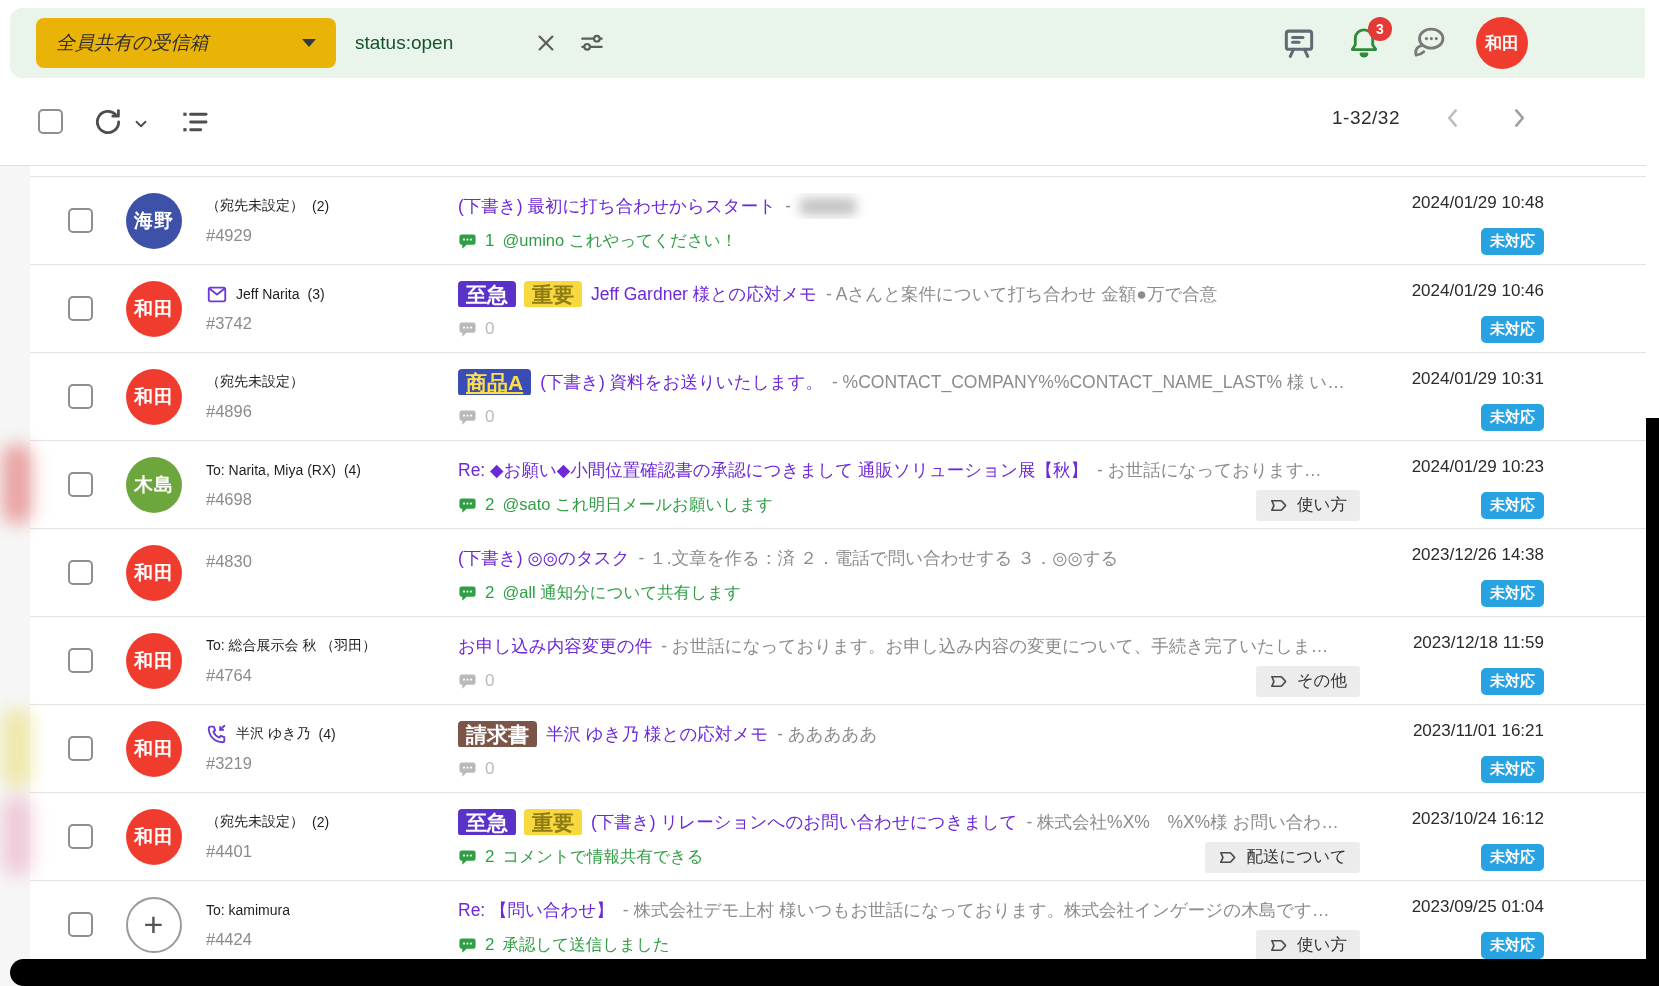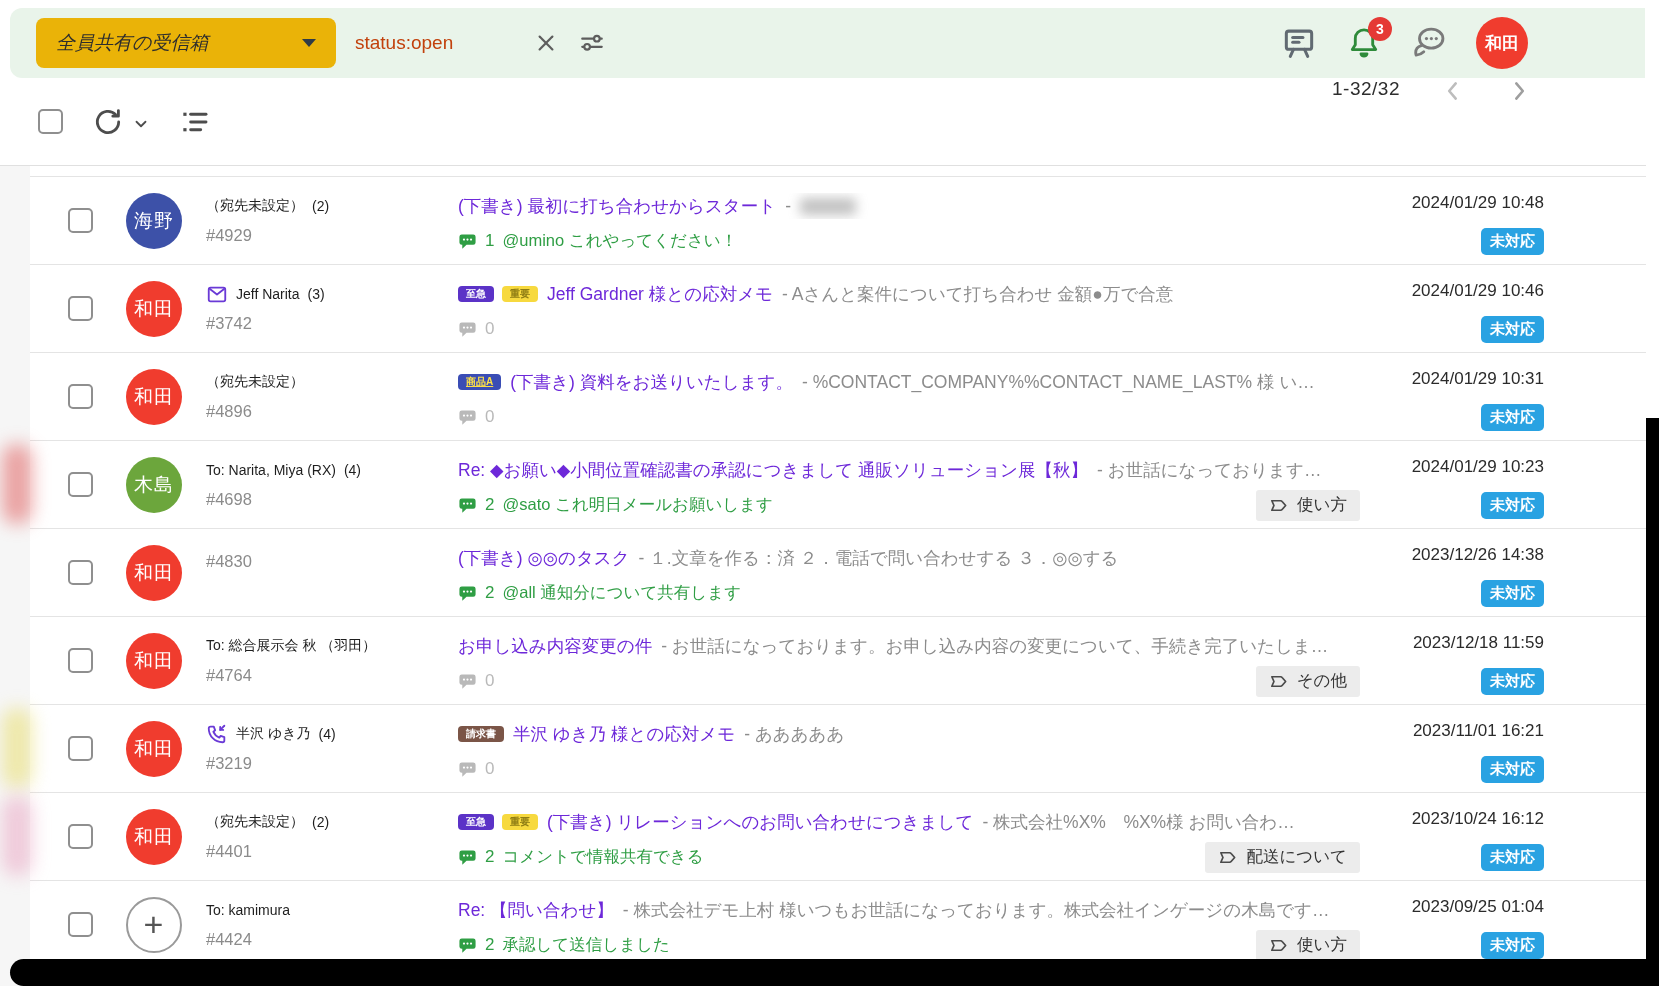--- a/index.html
+++ b/index.html
@@ -11,68 +11,68 @@
   .topbar { position:absolute; left:10px; top:8px; right:14px; height:70px;
     background:#e9f4ea; border-radius:12px 0 0 12px; }
   .inbox-select { position:absolute; left:26px; top:10px; width:300px; height:50px;
     background:#eab308; border-radius:8px; display:flex; align-items:center;
     padding:0 20px; cursor:pointer;font-style:italic; }
   .inbox-select .lbl { font-size:19px; color:#2d2d2d; flex:1; }
   .caret-down { width:0; height:0; border-left:7px solid transparent; border-right:7px solid transparent;
     border-top:8px solid #2f3b46; }
   .searchbox { position:absolute; left:345px; top:0; width:615px; height:70px;
     display:flex; align-items:center; }
-  .searchbox input { border:none; outline:none; background:transparent; font-size:19px; color:#c2410c;
+  .searchbox input { border:none; outline:none; background:transparent; font-size:19px; color:#14532d;
     flex:1; font-family:inherit; }
   .search-icons { position:absolute; left:525px; top:0; height:70px; display:flex; align-items:center; gap:22px; }
   .icon-btn { background:none; border:none; cursor:pointer; display:flex; align-items:center; justify-content:center; padding:0; }
   .top-right { position:absolute; left:1270px; top:0; height:70px; display:flex; align-items:center; gap:28px; }
   .bell-wrap { position:relative; }
   .notif-badge { position:absolute; top:-8px; right:-10px; min-width:24px; height:24px; border-radius:12px;
     background:#e53935; color:#fff; font-size:14px; font-weight:700; display:flex; align-items:center;
     justify-content:center; padding:0 5px; }
   .user-avatar { width:52px; height:52px; border-radius:50%; background:#f03c2e; color:#fff;
     display:flex; align-items:center; justify-content:center; font-size:17px; font-weight:700; cursor:pointer; }
 
   
   .toolbar { position:absolute; left:0; top:78px; right:13px; height:88px; background:#fff;
     border-bottom:1px solid #e0e0e0; }
   .checkbox { display:inline-block; width:25px; height:25px; border:2px solid #8f8f8f; border-radius:5px;
     background:#fff; cursor:pointer; }
   .tb-check { position:absolute; left:38px; top:31px; }
   .tb-refresh { position:absolute; left:92px; top:28px; }
   .tb-refresh-caret { position:absolute; left:132px; top:37px; }
   .tb-list { position:absolute; left:178px; top:28px; }
-  .pager { position:absolute; right:114px; top:0; height:80px; display:flex; align-items:flex-start; gap:40px; }
+  .pager { position:absolute; right:114px; top:0; height:80px; display:flex; align-items:center; gap:40px; }
   .pager .range { font-size:19px; color:#2d2d2d; letter-spacing:.5px; }
   .pg-btn { background:none; border:none; cursor:pointer; padding:0; display:flex; }
 
   
   .gutter { position:absolute; left:0; top:166px; bottom:0; width:30px; background:#f6f6f6; overflow:visible; z-index:2; }
   .stripe { position:absolute; left:2px; width:30px; height:80px; border-radius:14px; filter:blur(9px); opacity:.55; }
 
   
   .list { position:absolute; left:30px; top:166px; right:13px; bottom:0; padding-top:10px; background:#fff; overflow:hidden; }
   .row { display:grid; grid-template-columns:58px 80px 252px 1fr 150px; height:88px;
     padding:0 102px 0 38px; border-top:1px solid #e4e4e4; background:#fff; cursor:pointer; }
   .cell-check { display:flex; align-items:center; }
   .cell-avatar { display:flex; align-items:center; }
   .avatar { width:56px; height:56px; border-radius:50%; color:#fff; display:flex; align-items:center;
-    justify-content:center; font-size:19px; font-weight:400; letter-spacing:1px; }
+    justify-content:center; font-size:19px; font-weight:700; letter-spacing:1px; }
   .avatar.plus { background:#fff; border:2px solid #9a9a9a; color:#555; font-size:34px; font-weight:300; }
   .cell-sender { padding-top:16px; min-width:0; }
   .sender-line { display:flex; align-items:center; gap:8px; height:26px; font-size:14px; color:#1e1e1e;
     white-space:nowrap; overflow:hidden; }
   .chan { display:flex; flex:none; }
   .ticket { margin-top:7px; font-size:16.5px; color:#8b8b8b; }
   .cell-main { padding-top:16px; min-width:0; padding-right:34px; }
   .subject-line { display:flex; align-items:center; gap:9px; height:26px; font-size:17.5px;
     white-space:nowrap; overflow:hidden; }
   .badges { display:flex; gap:8px; flex:none; }
-  .badge { font-size:10px; padding:3px 8px; border-radius:4px; font-weight:600; line-height:1; flex:none; }
+  .badge { font-size:21px; padding:3px 8px; border-radius:4px; font-weight:600; line-height:1; flex:none; }
   .subject-title { color:#6d28d9; flex:none; }
   .subject-preview { color:#8c8c8c; flex:0 1 auto; min-width:0; overflow:hidden; text-overflow:ellipsis; }
   .redacted { flex:none; width:56px; height:17px; background:#8f8f8f; border-radius:3px; filter:blur(6px); opacity:.55; }
   .meta-line { margin-top:7px; display:flex; align-items:center; justify-content:space-between; height:30px; }
   .comment { display:flex; align-items:center; gap:8px; font-size:16.5px; min-width:0; white-space:nowrap; overflow:hidden; }
   .comment.active { color:#2f9e44; }
   .comment.zero { color:#b9b9b9; }
   .comment .cnt { font-size:17px; }
   .comment .txt { color:#2f9e44; }
   .tag-chip { display:flex; align-items:center; gap:9px; background:#ececec; border:none; border-radius:3px;

